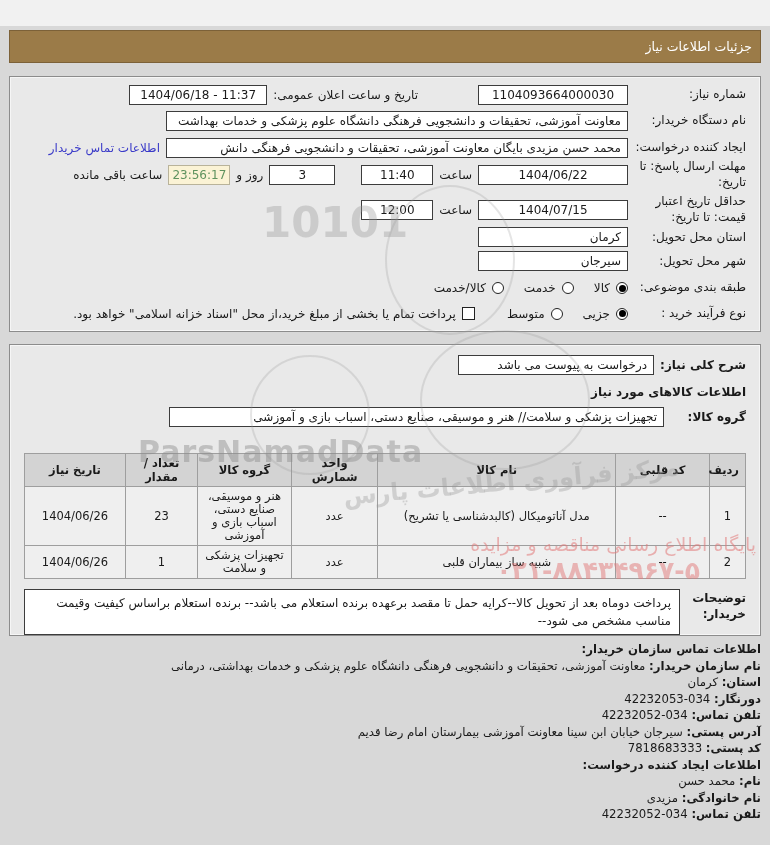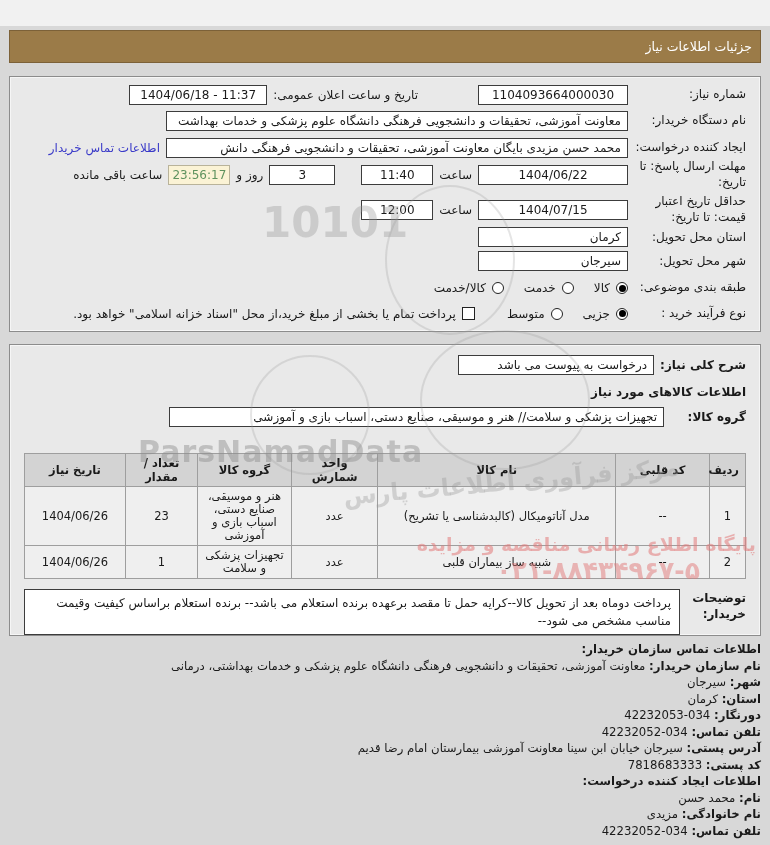--- a/index.html
+++ b/index.html
@@ -72,21 +72,21 @@
     padding:4px 8px; line-height:18px; white-space:normal; text-align:right;
   }
   #contact { position:absolute; top:641px; right:9px; left:9px; line-height:16.5px; font-size:11.7px; z-index:2; }
   .cline b { font-weight:bold; }
   
   #wm { position:absolute; inset:0; z-index:3; pointer-events:none; }
   .wm-circle { position:absolute; border:2px solid rgba(150,150,150,.25); border-radius:50%; }
   .wm-brand { position:absolute; top:434px; left:138px; font-weight:bold; font-size:30px; color:rgba(140,140,140,.45); direction:ltr; letter-spacing:1px; }
   .wm-digits { position:absolute; top:198px; left:262px; font-weight:bold; font-size:42px; color:rgba(150,150,150,.35); direction:ltr; }
   .wm-center { position:absolute; top:468px; right:90px; font-size:24px; color:rgba(150,150,150,.35); transform:rotate(-5deg); font-weight:bold; }
-  .wm-red1 { position:absolute; top:533px; right:14px; font-size:19px; font-weight:bold; color:rgba(225,120,120,.55); }
+  .wm-red1 { position:absolute; top:533px; right:14px; font-size:19px; font-weight:normal; color:rgba(225,120,120,.55); }
   .wm-red2 { position:absolute; top:556px; right:70px; font-size:25px; font-weight:bold; color:rgba(225,120,120,.5); }
 </style>
 </head>
 <body>
 
 <div class="topstrip"></div>
 
 <div class="titlebar">
   <span>جزئیات اطلاعات نیاز</span>
 </div>
@@ -223,21 +223,20 @@
   <div class="row notesrow">
     <span class="lblcol">توضیحات خریدار:</span>
     <div class="notesbox">پرداخت دوماه بعد از تحویل کالا--کرایه حمل تا مقصد برعهده برنده استعلام می باشد-- برنده استعلام براساس کیفیت وقیمت مناسب مشخص می شود--</div>
   </div>
 
 </div>
 
 <div id="contact">
   <div class="cline"><b>اطلاعات تماس سازمان خریدار:</b></div>
   <div class="cline"><b>نام سازمان خریدار:</b> <span>معاونت آموزشی، تحقیقات و دانشجویی فرهنگی دانشگاه علوم پزشکی و خدمات بهداشتی، درمانی</span></div>
-  <div class="cline"><b>شهر:</b> <span>سیرجان</span></div>
   <div class="cline"><b>استان:</b> <span>کرمان</span></div>
   <div class="cline"><b>دورنگار:</b> <span class="ltr">42232053-034</span></div>
   <div class="cline"><b>تلفن تماس:</b> <span class="ltr">42232052-034</span></div>
   <div class="cline"><b>آدرس پستی:</b> <span>سیرجان خیابان ابن سینا معاونت آموزشی بیمارستان امام رضا قدیم</span></div>
   <div class="cline"><b>کد پستی:</b> <span class="ltr">7818683333</span></div>
   <div class="cline"><b>اطلاعات ایجاد کننده درخواست:</b></div>
   <div class="cline"><b>نام:</b> <span>محمد حسن</span></div>
   <div class="cline"><b>نام خانوادگی:</b> <span>مزیدی</span></div>
   <div class="cline"><b>تلفن تماس:</b> <span class="ltr">42232052-034</span></div>
 </div>

